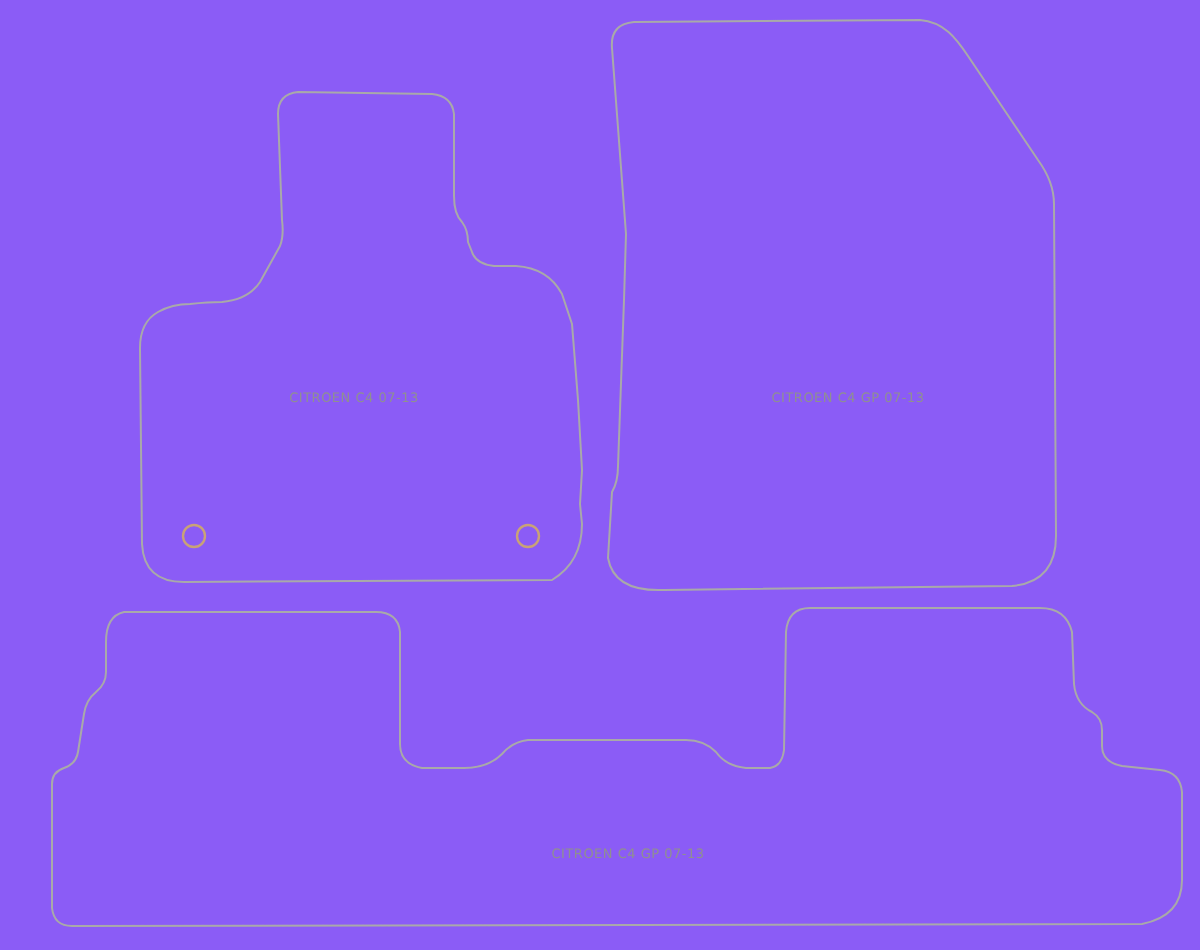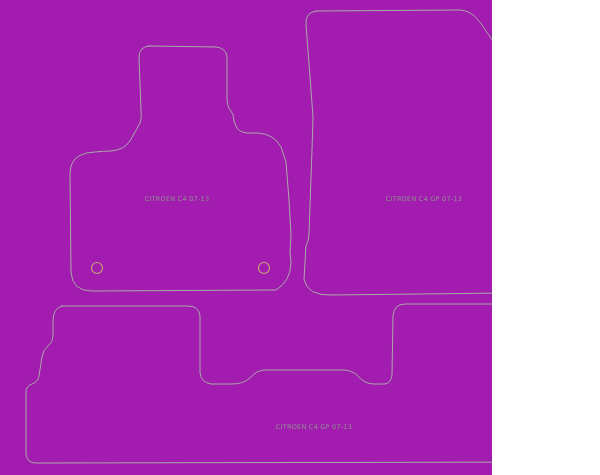--- a/index.html
+++ b/index.html
@@ -3,23 +3,23 @@
 <meta charset="utf-8">
 <style>
   html, body {
     margin: 0;
     padding: 0;
     background: #ffffff;
     font-family: "DejaVu Sans", sans-serif;
   }
   .canvas {
     position: relative;
-    width: 492px;
+    width: 600px;
     height: 475px;
-    background: #a21caf;
+    background: #8b5cf6;
     overflow: hidden;
   }
   svg { display: block; }
   .mat-outline {
     fill: none;
     stroke-width: 1;
     stroke-linejoin: round;
     stroke-linecap: round;
   }
   .fixing-hole {

